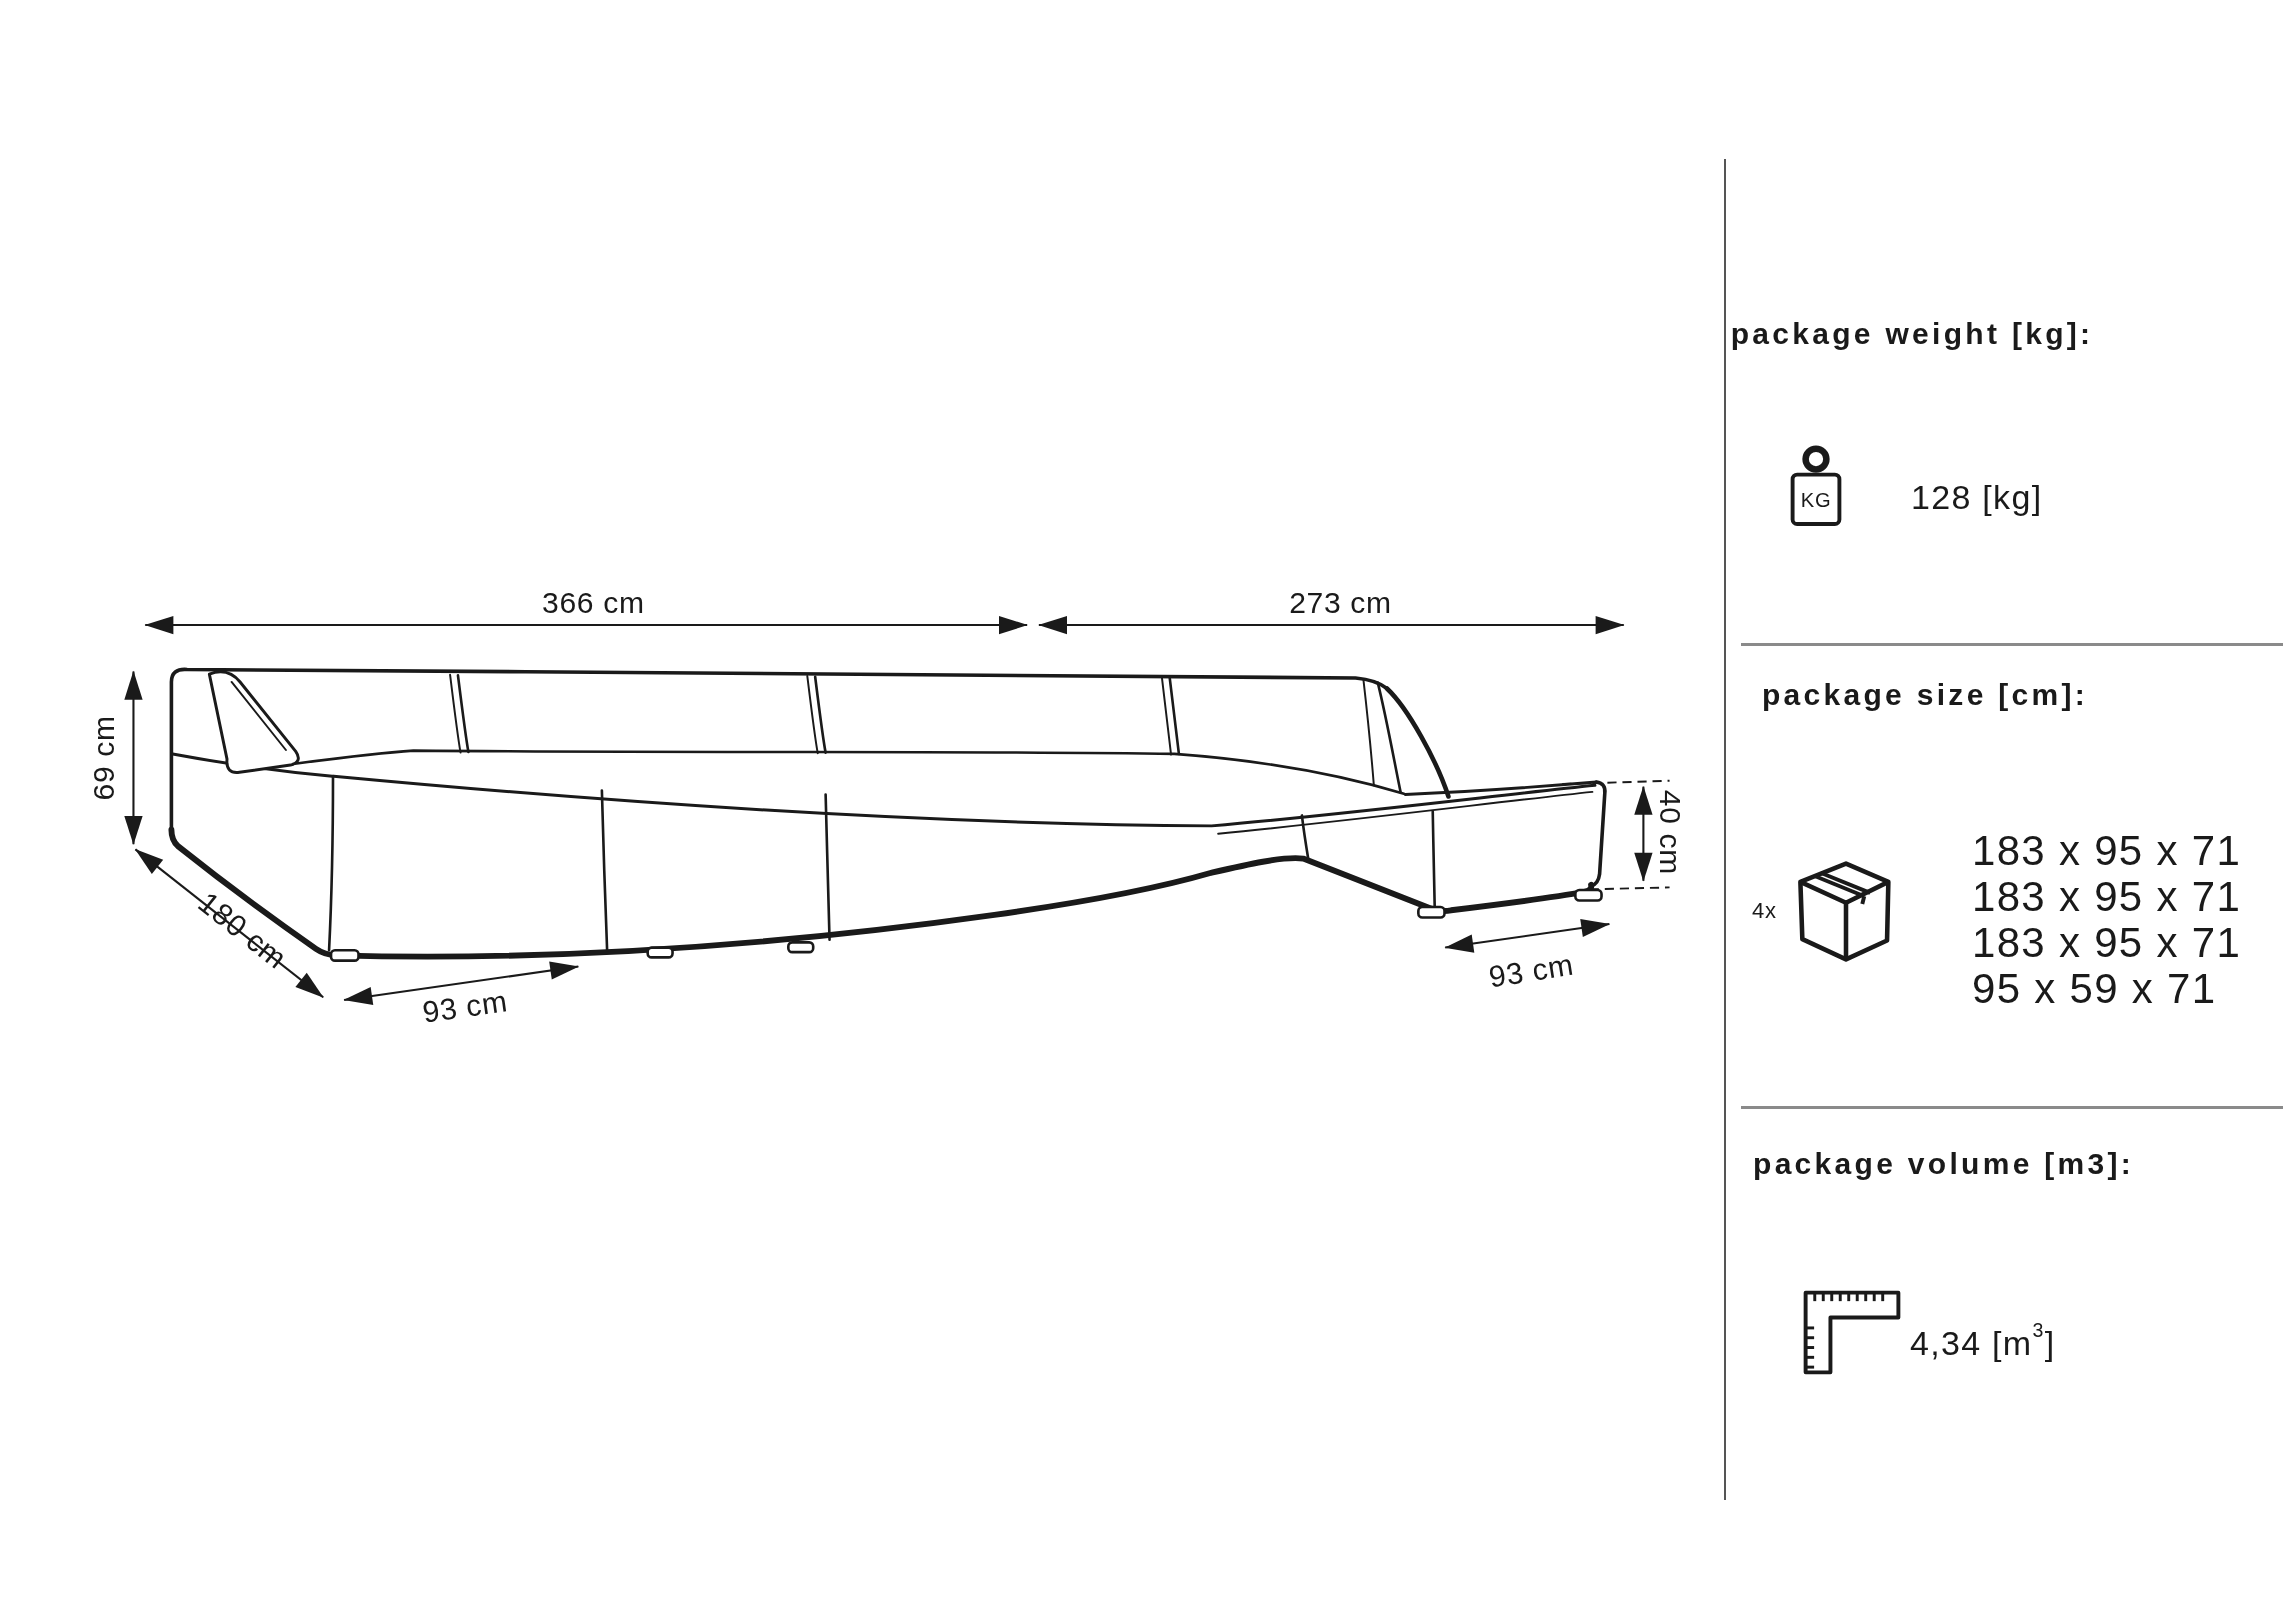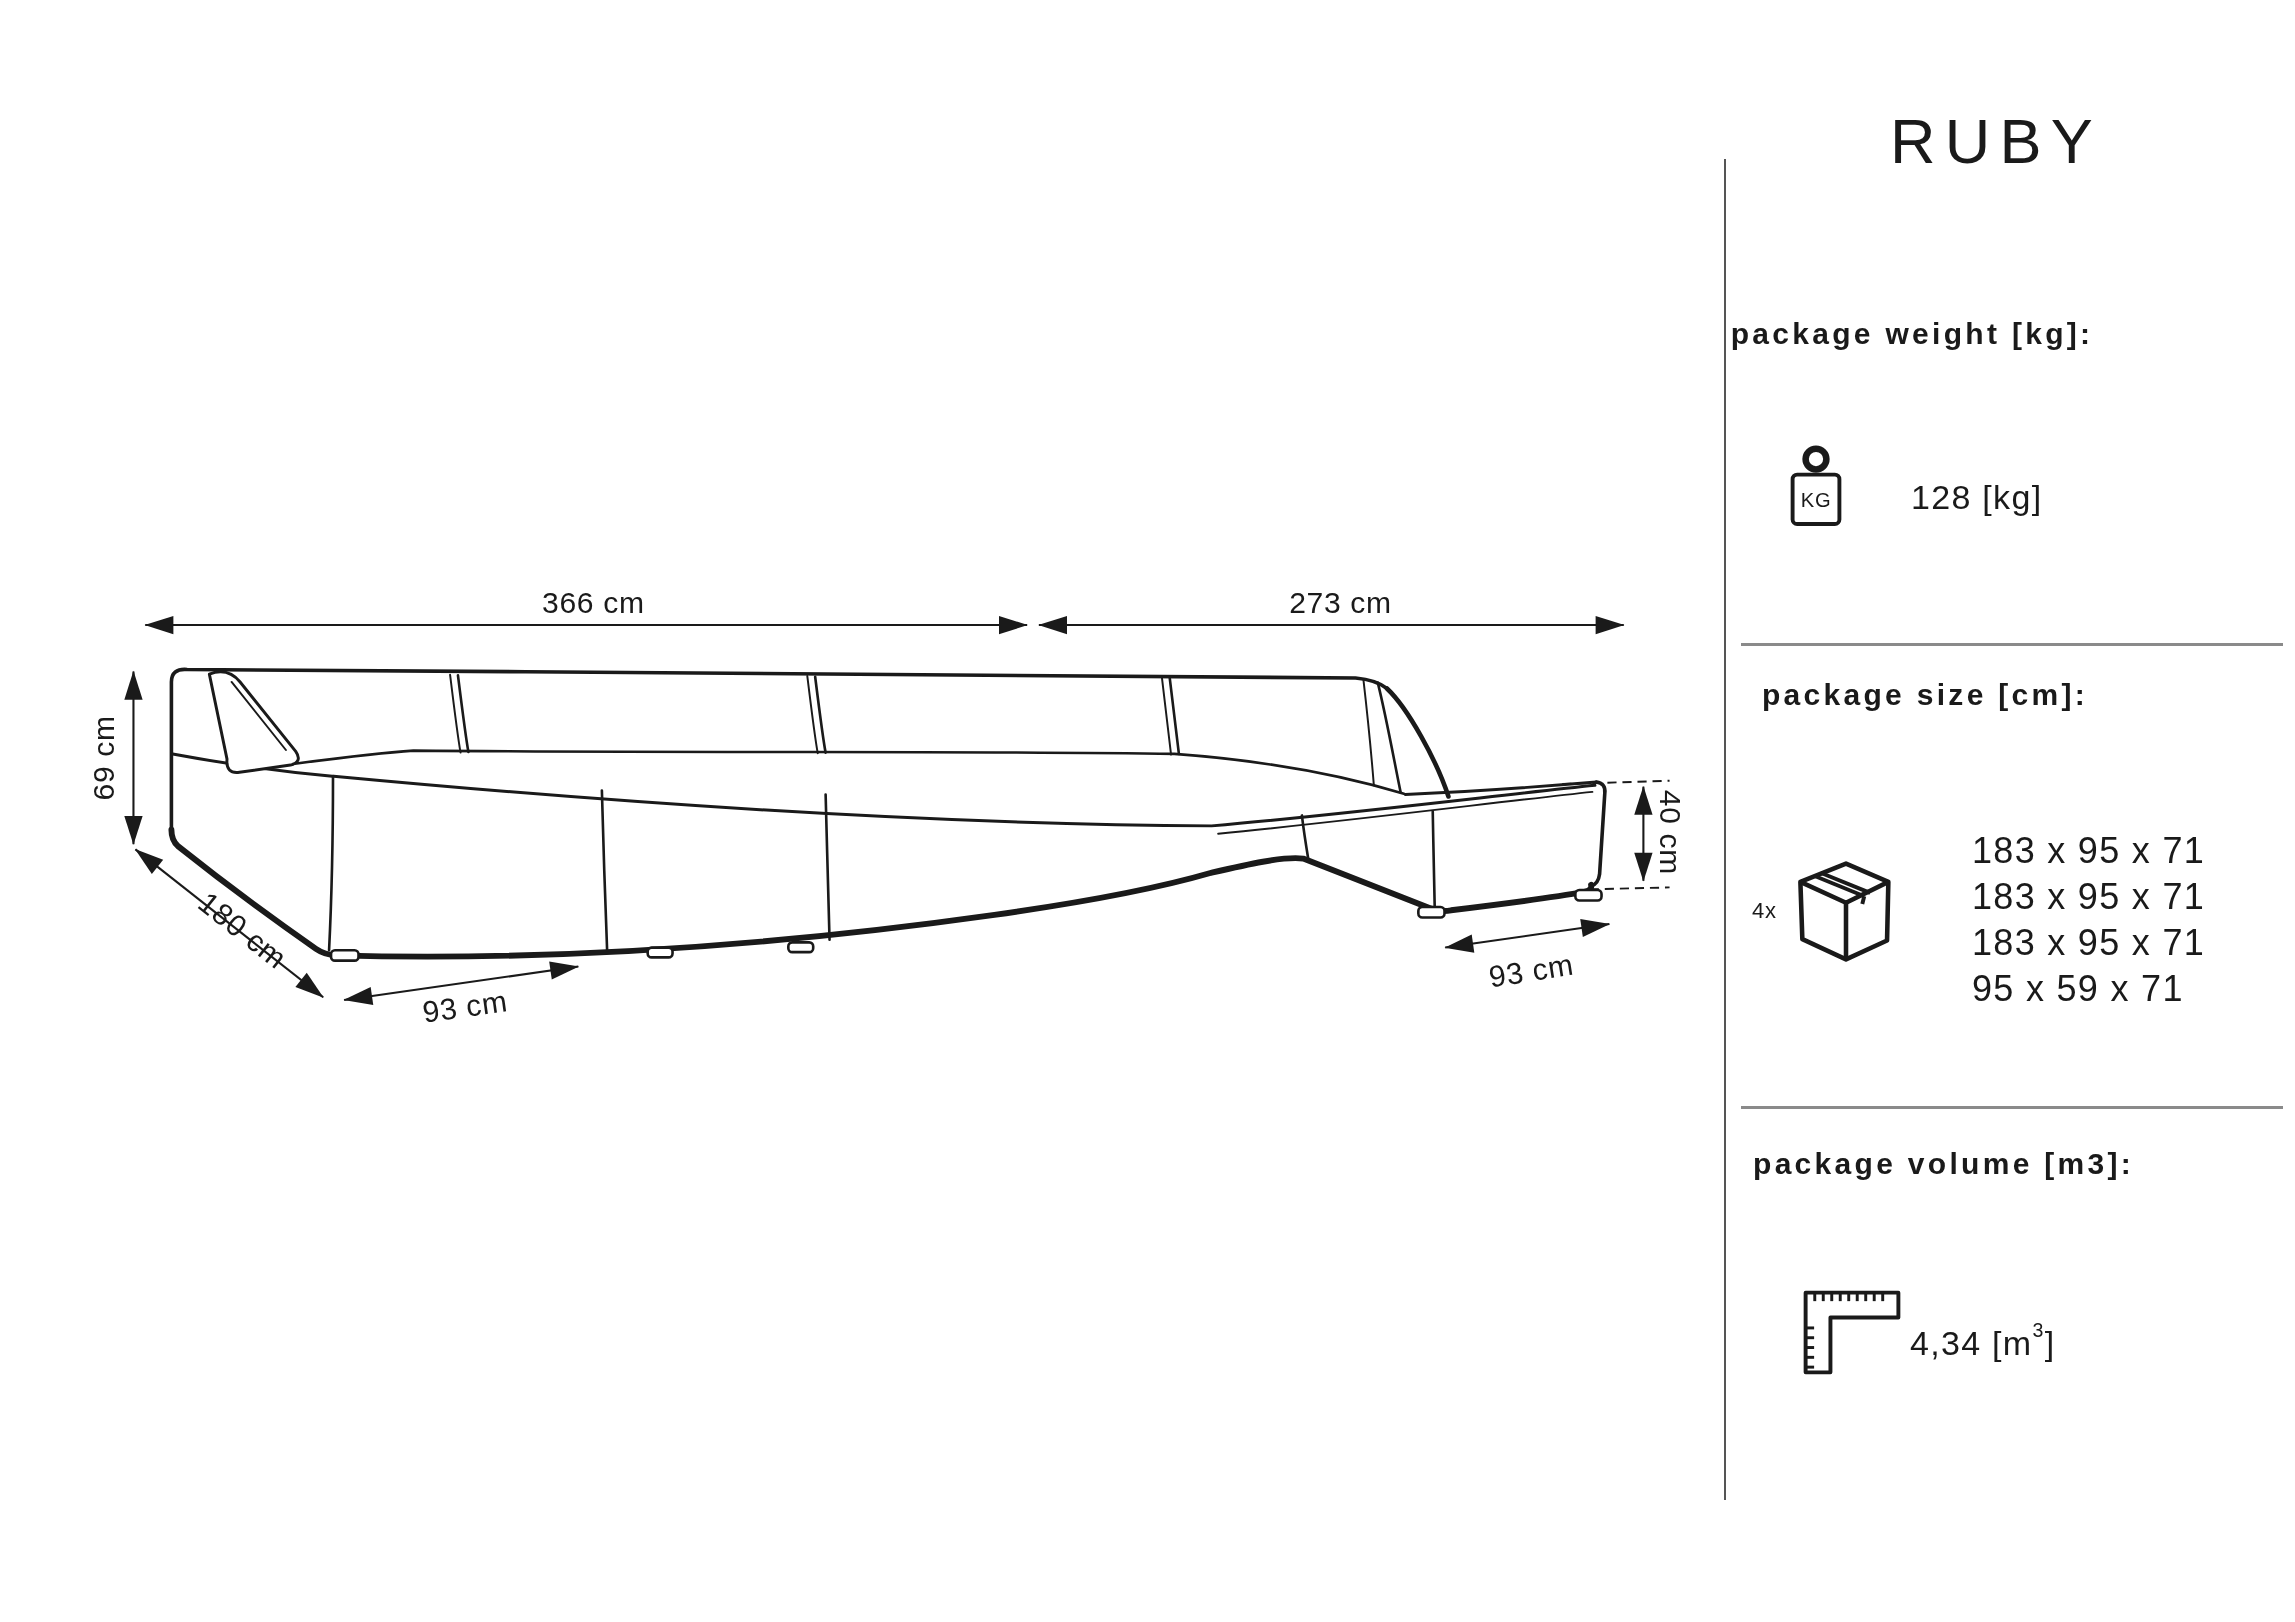--- a/index.html
+++ b/index.html
@@ -11,21 +11,21 @@
   svg text{font-family:"Liberation Sans", sans-serif;fill:#1a1a1a;}
   .dimlabel{font-size:46px;letter-spacing:1px;}
   .page-title{
     font-size:63px;letter-spacing:9.2px;font-weight:400;color:#1a1a1a;
     text-align:center;white-space:nowrap;
   }
   .section-heading{
     font-size:30px;font-weight:700;letter-spacing:3.3px;text-align:center;white-space:nowrap;
   }
   .value-text{font-size:34px;letter-spacing:1.3px;white-space:nowrap;margin-left:12px;}
-  .size-lines .line{font-size:36px;letter-spacing:1.3px;line-height:46px;white-space:nowrap;}
+  .size-lines .line{font-size:42px;letter-spacing:1.3px;line-height:46px;white-space:nowrap;}
   .qty-text{font-size:22px;letter-spacing:0.7px;}
   .v-divider{width:2px;background:#555555;}
   .h-divider{height:2.6px;background:#8a8a8a;}
   sup.cube{font-size:19.6px;vertical-align:18.3px;}
 </style>
 </head>
 <body>
 
 <div class="canvas">
 
@@ -101,21 +101,20 @@
       <text class="dimlabel" x="175" y="1158" text-anchor="middle" transform="rotate(-90 175 1158)">69 cm</text>
       <text class="dimlabel" x="361" y="1434" text-anchor="middle" transform="rotate(38.5 361 1434)">180 cm</text>
       <text class="dimlabel" x="713" y="1554" text-anchor="middle" transform="rotate(-8 713 1554)">93 cm</text>
       <text class="dimlabel" x="2343" y="1499" text-anchor="middle" transform="rotate(-9 2343 1499)">93 cm</text>
       <text class="dimlabel" x="2538" y="1272" text-anchor="middle" transform="rotate(90 2538 1272)">40 cm</text>
     </g>
   </svg>
 
   <div class="abs v-divider" style="left:1724px;top:159px;height:1341px;"></div>
 
-  <div class="abs page-title" style="left:1865px;top:105px;width:262px;">RUBY</div>
 
   <div class="abs section-heading" style="left:1725px;top:317px;width:374px;">package weight [kg]:</div>
 
   <svg class="abs" style="left:1790px;top:434px;" width="52" height="93" viewBox="0 0 80 142">
     <circle cx="40" cy="38" r="16" fill="none" stroke="#1a1a1a" stroke-width="10"></circle>
     <rect x="4" y="62" width="72" height="76" rx="7" fill="#ffffff" stroke="#1a1a1a" stroke-width="6"></rect>
     <text x="40" y="112" text-anchor="middle" style="font-size:31px;letter-spacing:1px;">KG</text>
   </svg>
 
   <div class="abs value-text" style="left:1899px;top:478px;">128 [kg]</div>

